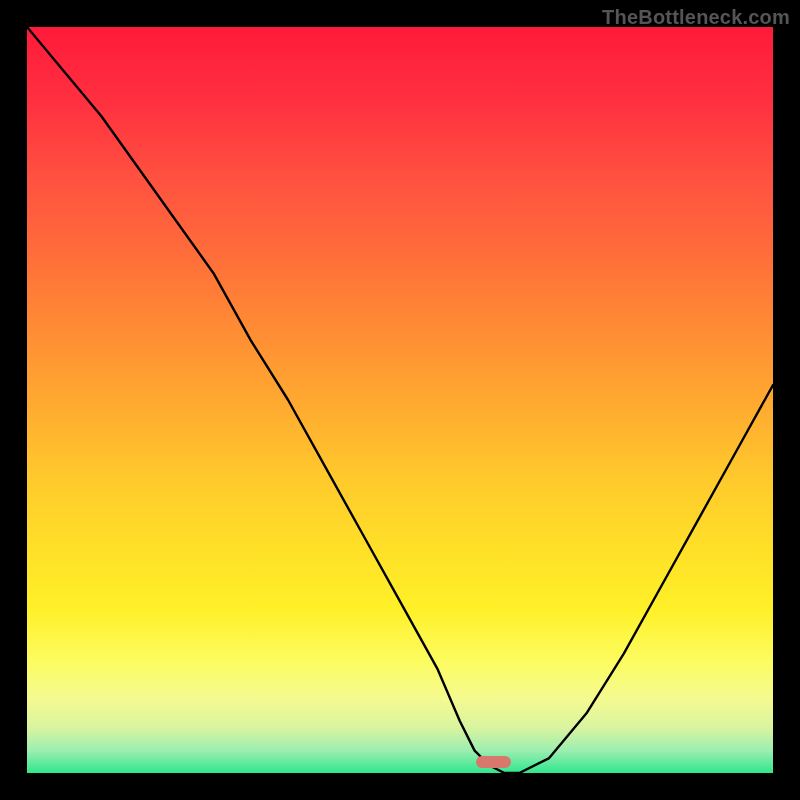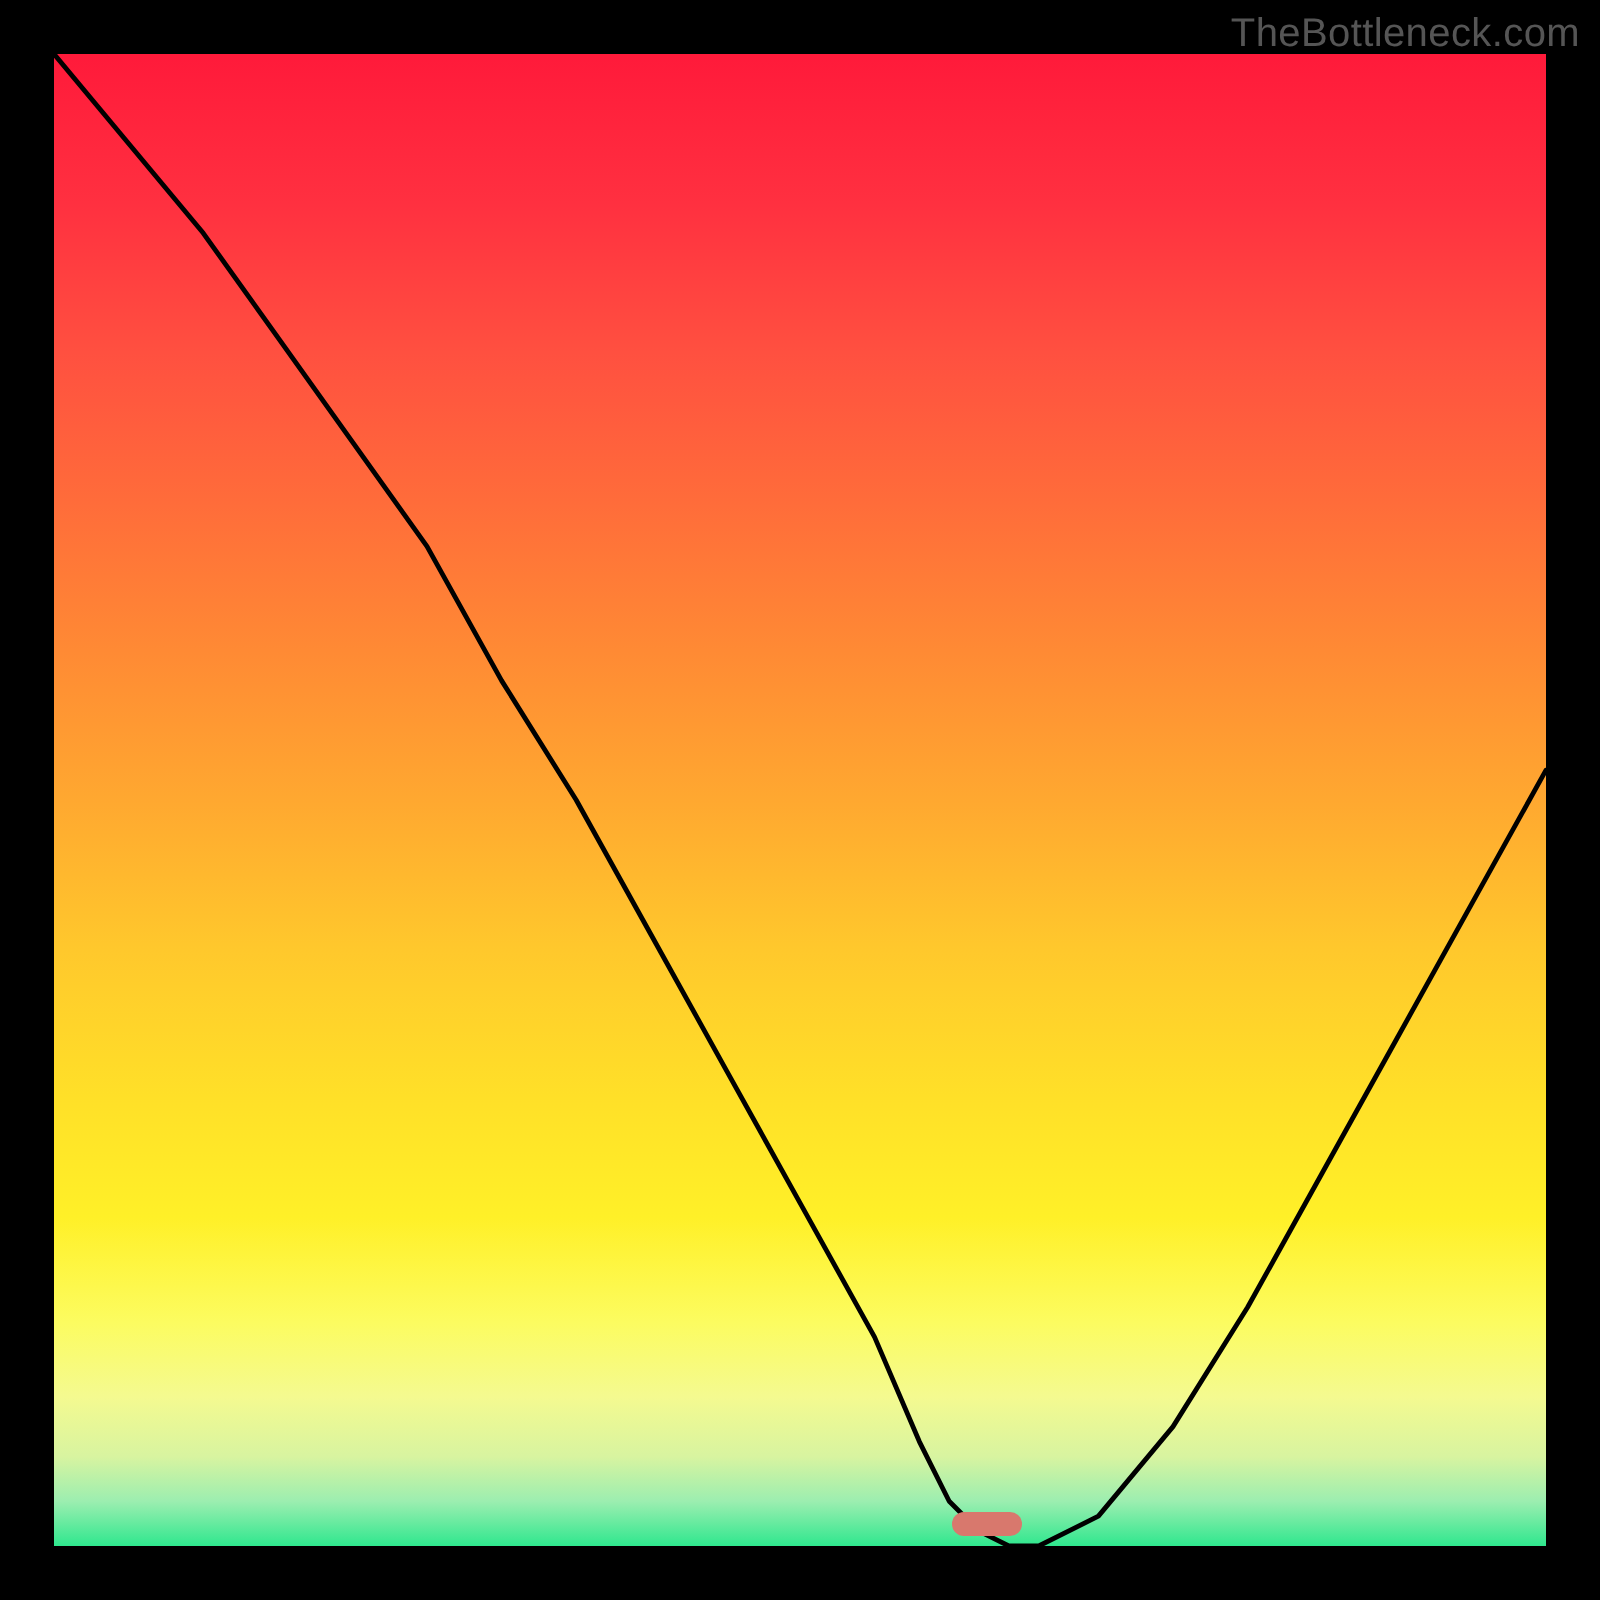--- a/index.html
+++ b/index.html
@@ -16,21 +16,21 @@
     width: 800px;
     height: 800px;
     background: #000;
   }
   .watermark {
     position: absolute;
     top: 6px;
     right: 10px;
     color: #555;
     font-size: 20px;
-    font-weight: 400;
+    font-weight: 700;
     z-index: 40;
     letter-spacing: 0.2px;
   }
   .plot-area {
     position: absolute;
     left: 27px;
     top: 27px;
     width: 746px;
     height: 746px;
   }

